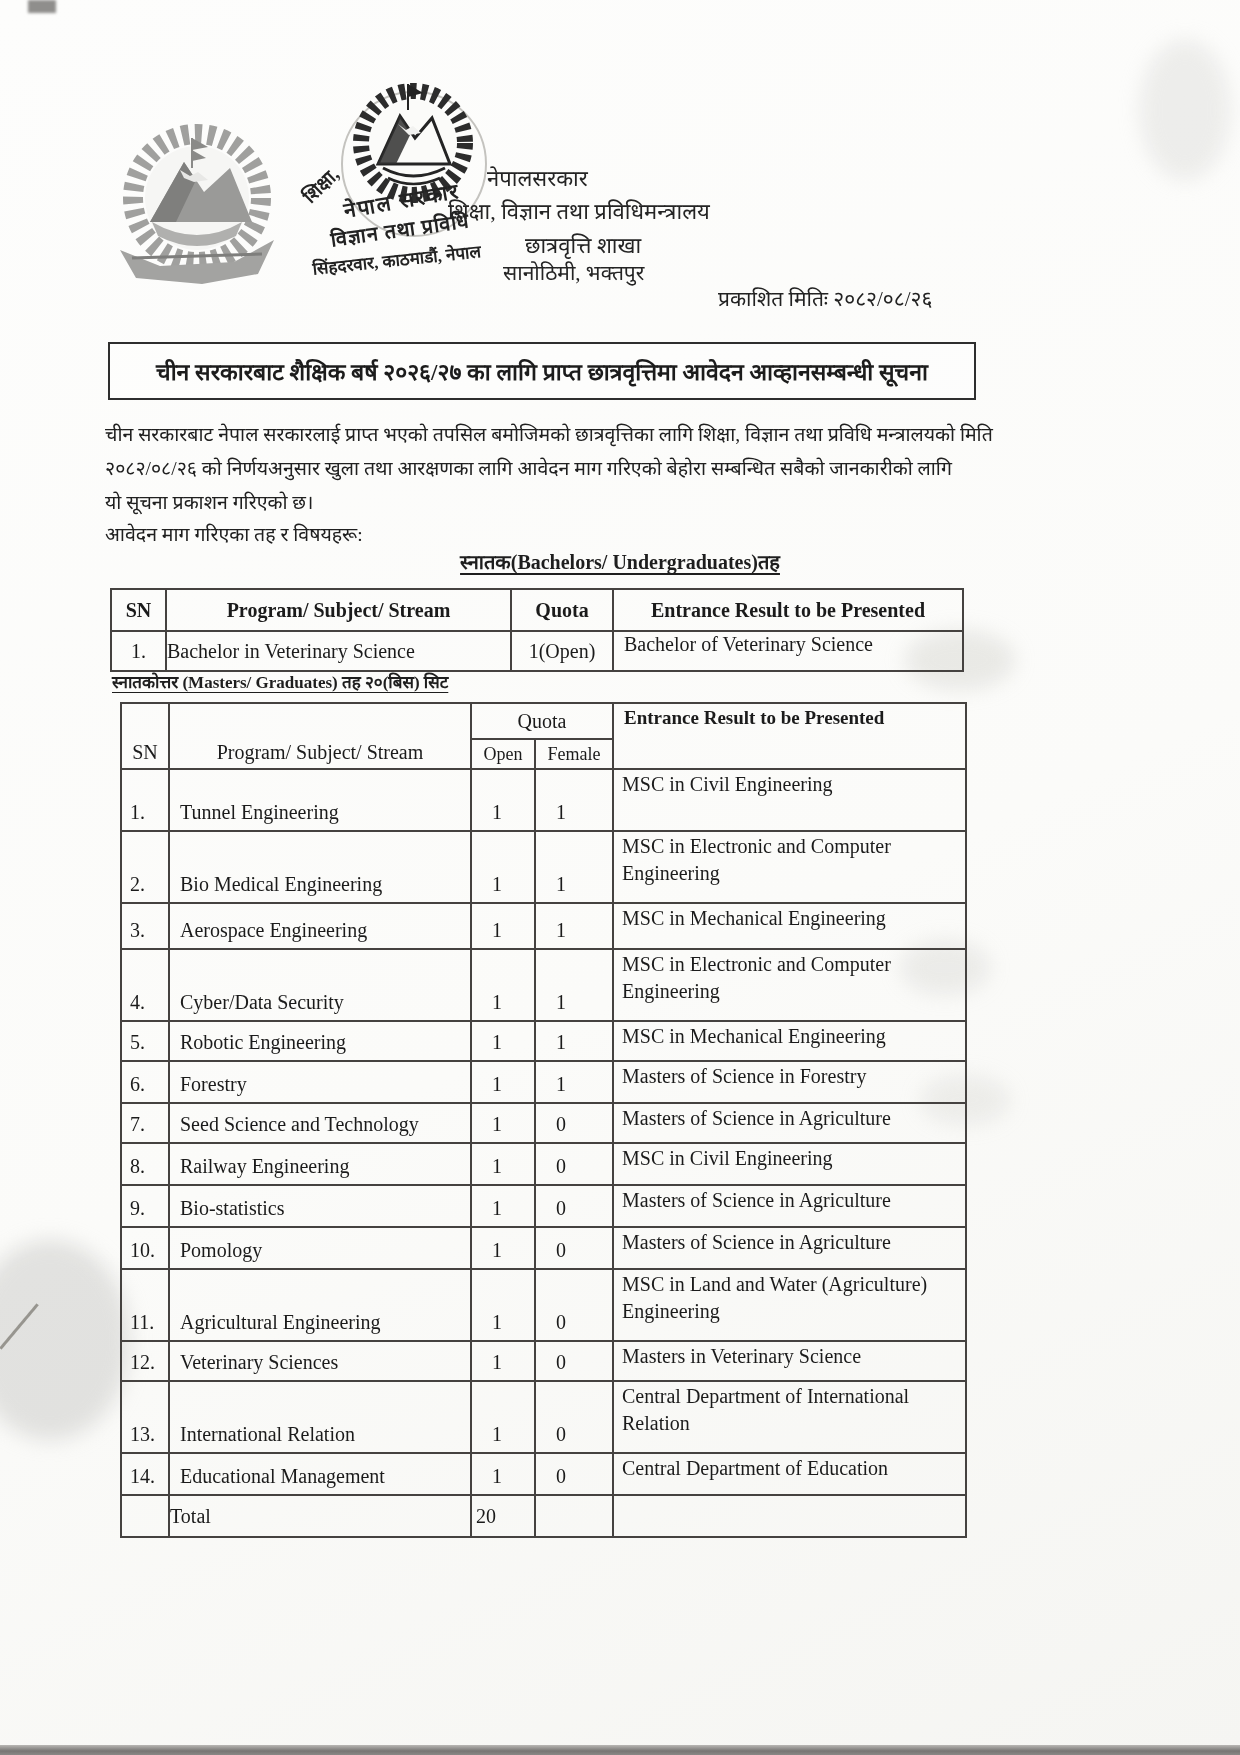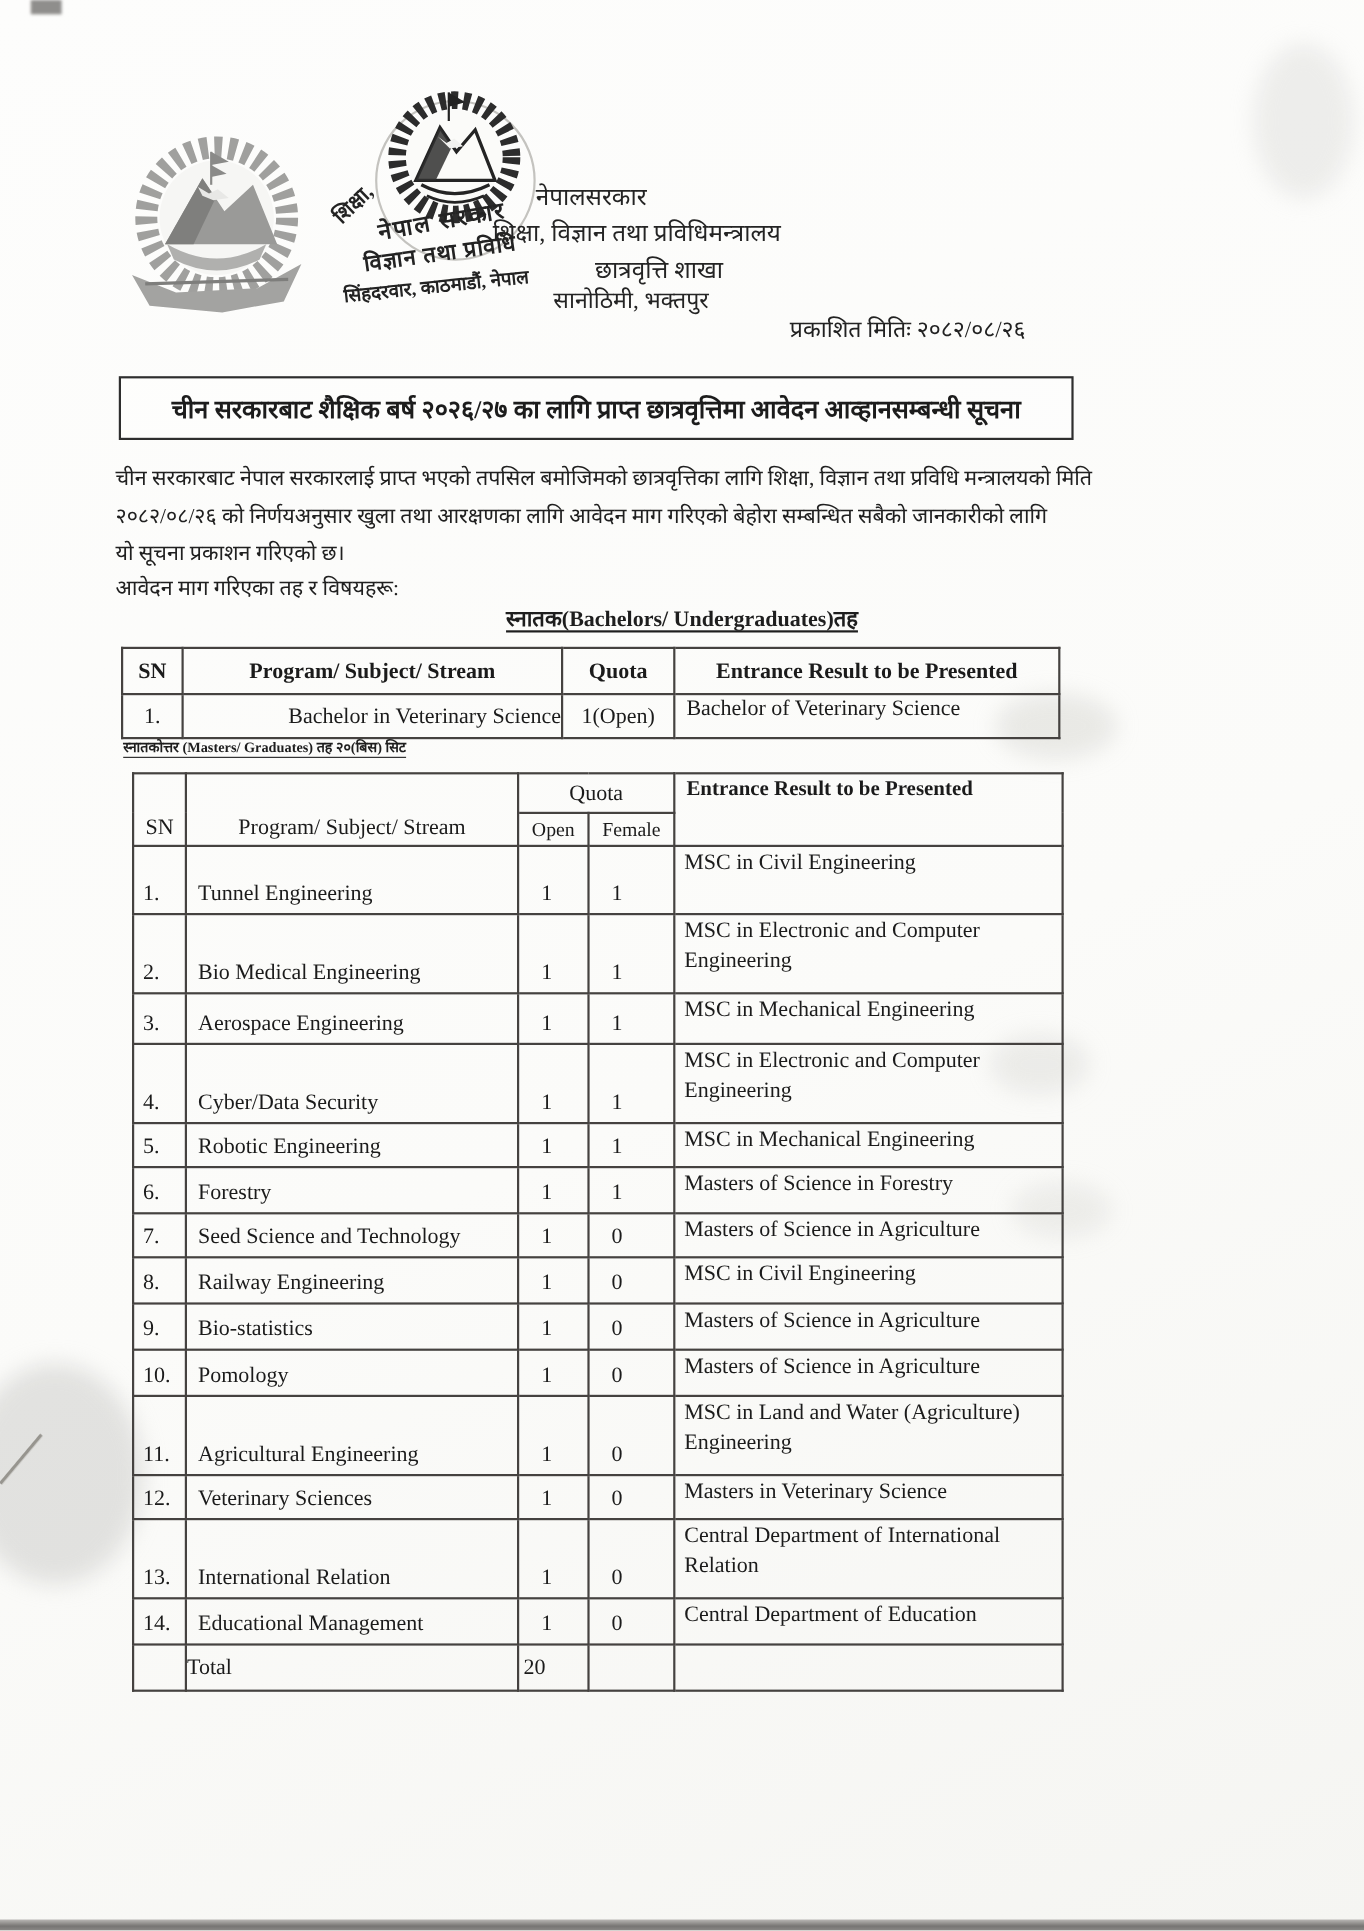--- a/index.html
+++ b/index.html
@@ -28,43 +28,43 @@
   .seal { position:absolute; left:338px; top:68px; }
   .seal-text { position:absolute; font-weight:bold; color:#232323; white-space:nowrap;
     font-family:"Liberation Serif","DejaVu Serif",serif; }
   .st-shiksha { left:300px; top:172px; font-size:19px; transform:rotate(-44deg); }
   .st-1 { left:343px; top:186px; font-size:21px; transform:rotate(-10deg); letter-spacing:2px; }
   .st-2 { left:330px; top:216px; font-size:20px; transform:rotate(-8deg); letter-spacing:1px; }
   .st-3 { left:312px; top:248px; font-size:17px; transform:rotate(-6deg); }
   .ministry { position:absolute; white-space:nowrap; color:#242424; }
   .m-1 { left:487px; top:162px; font-size:22px; }
   .m-2 { left:448px; top:195px; font-size:22px; }
-  .m-3 { left:525px; top:229px; font-size:22px;margin-left:16px; }
+  .m-3 { left:525px; top:229px; font-size:22px; }
   .m-4 { left:503px; top:258px; font-size:21px; }
   .pub-date { position:absolute; left:718px; top:284px; font-size:21px; color:#222; }
   
   .title-box { position:absolute; left:108px; top:342px; width:868px; height:58px;
     border:2.5px solid #2e2e2e; display:flex; align-items:center; justify-content:center;
     font-size:23px; font-weight:bold; white-space:nowrap; background:rgba(255,255,255,.4); }
   .body-line { position:absolute; left:105px; width:910px; font-size:19.5px; color:#202020; white-space:nowrap; }
   .bl-0 { top:420px; } .bl-1 { top:454px; } .bl-2 { top:488px; } .bl-3 { top:520px; }
   .section-heading { position:absolute; color:#1e1e1e;
     text-decoration:underline; text-underline-offset:4px; }
   .h-bachelors { left:0; top:548px; width:1240px; text-align:center; font-size:20px; font-weight:600; }
-  .h-masters { left:112px; top:670px; font-size:13px; font-weight:600; }
+  .h-masters { left:112px; top:670px; font-size:17px; font-weight:600; }
   
   table { border-collapse:collapse; table-layout:fixed; position:absolute;
     font-size:20px; color:#1b1b1b; }
   td, th { border:2px solid #454240; font-weight:normal; overflow:hidden; }
   .t1 { left:110px; top:588px; width:852px; }
   .t1 th { font-weight:bold; text-align:center; vertical-align:middle; }
   .t1 .hdr { height:42px; }
   .t1 .row { height:40px; }
   .t1 .sn { text-align:center; }
-  .t1 .prog { text-align:right; }
+  .t1 .prog { text-align:left; }
   .t1 .quota { text-align:center; }
   .t1 .entr { text-align:left; padding:1px 10px; vertical-align:top; font-size:20px; }
   .t2 { left:120px; top:702px; width:845px; }
   .t2 .hq { height:36px; text-align:center; vertical-align:middle; }
   .t2 .hsub { height:30px; text-align:center; vertical-align:middle; font-size:18px; }
   .t2 .hsn, .t2 .hprog { vertical-align:bottom; padding:2px 8px 4px 8px; }
   .t2 .hent { vertical-align:top; text-align:left; padding:3px 10px; font-weight:bold; font-size:19px; }
   .t2 .sn { vertical-align:bottom; padding:2px 2px 6px 8px; }
   .t2 .prog { vertical-align:bottom; padding:2px 16px 6px 10px; }
   .t2 .num { vertical-align:bottom; padding:2px 2px 6px 20px; }

